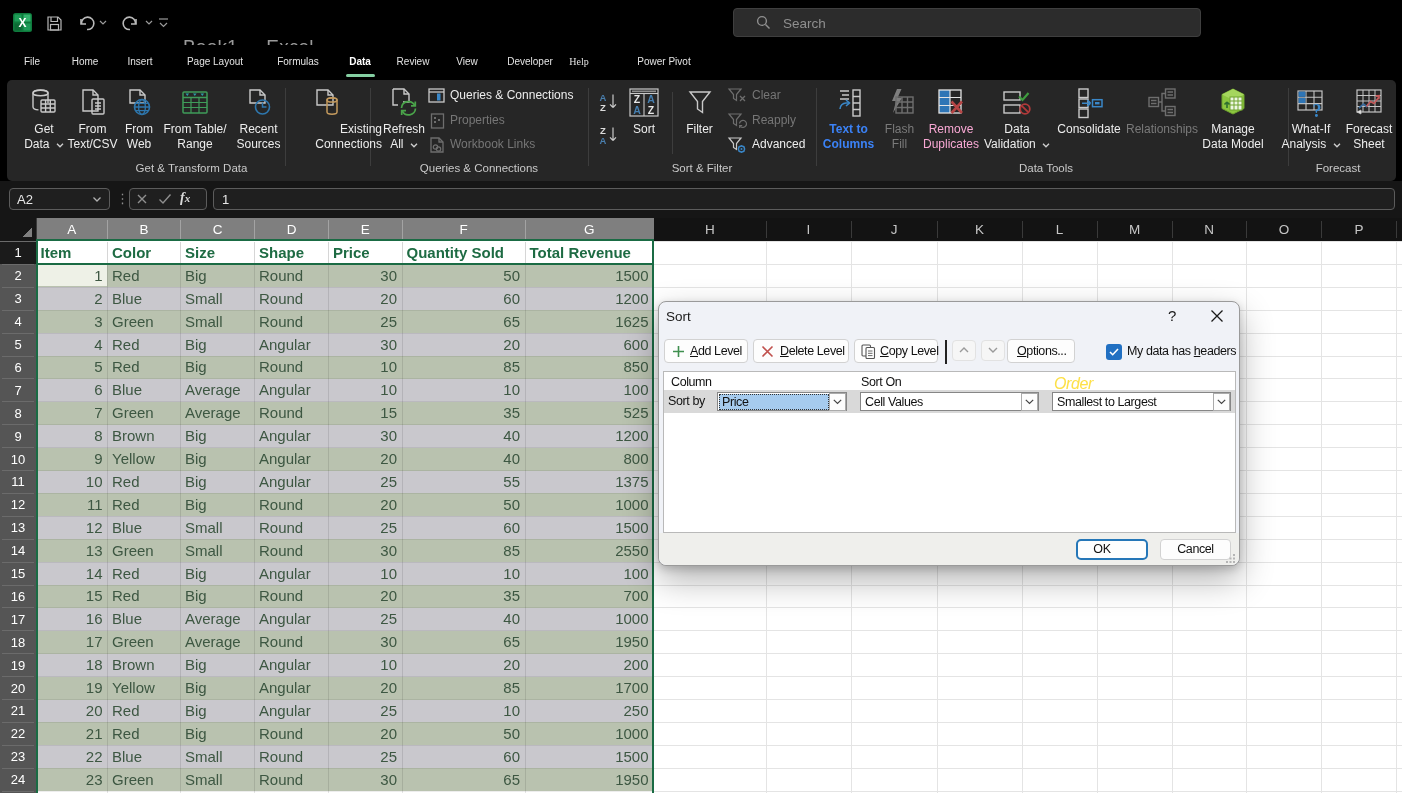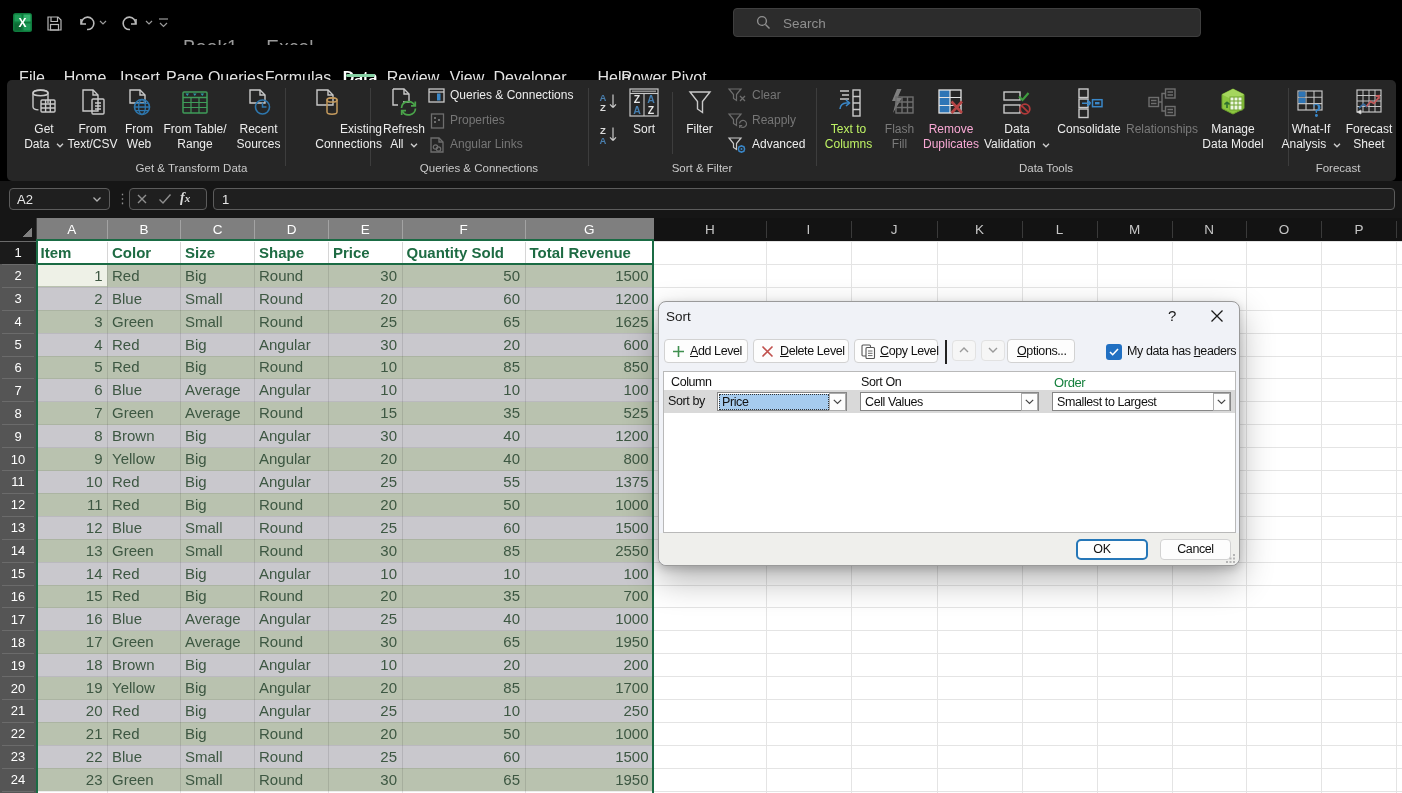--- a/index.html
+++ b/index.html
@@ -1,20 +1,20 @@
 <!DOCTYPE html>
 <html><head><meta charset="utf-8"><style>
 *{margin:0;padding:0;box-sizing:border-box;}
 html,body{width:1402px;height:793px;overflow:hidden;background:#000;}
 body{font-family:"Liberation Sans",sans-serif;-webkit-font-smoothing:antialiased;}
 .ab{position:absolute;}
 #page{position:relative;width:1402px;height:793px;overflow:hidden;}
 .biglbl{position:absolute;width:110px;text-align:center;font-size:12px;color:#ededed;line-height:15.6px;}
 .grplbl{position:absolute;font-size:11.5px;color:#c9c9c9;transform:translateX(-50%);}
-.menuit{position:absolute;font-size:16px;color:#e3e3e3;transform:translateX(-50%);top:56px;margin-top:13px;}
+.menuit{position:absolute;font-size:10px;color:#e3e3e3;transform:translateX(-50%);top:56px;}
 .vsep{position:absolute;width:1px;background:#3d3d3d;}
 .smalltxt{position:absolute;font-size:12px;color:#ededed;white-space:nowrap;}
 .gtxt{color:#767676;}
 </style></head><body>
 <div id="page">
 <div class="ab" style="left:0;top:0;width:1402px;height:45px;background:#000;"></div>
 <svg class="ab" style="left:13px;top:13px;" width="19" height="19" viewBox="0 0 19 19">
 <rect x="0" y="0" width="19" height="19" rx="2.5" fill="#0f7a3d"></rect>
 <rect x="1.5" y="1.5" width="7" height="7" fill="#1d9b57"></rect>
 <rect x="10.5" y="1.5" width="7" height="7" fill="#35b36e"></rect>
@@ -49,26 +49,26 @@
 <div class="ab" style="left:733px;top:8px;width:468px;height:29px;background:#2c2c2c;border:1px solid #3f3f3f;border-radius:4px;"></div>
 <svg class="ab" style="left:756px;top:15px;" width="15" height="15" viewBox="0 0 15 15" fill="none" stroke="#8f8f8f" stroke-width="1.4">
       <circle cx="6" cy="6" r="4.4"></circle>
       <path d="M9.5 9.5 L13.5 13.5"></path>
     </svg>
 <div class="ab" style="left:783px;top:16px;font-size:13.5px;color:#8f8f8f;">Search</div>
 <div class="ab" style="left:0;top:45px;width:1402px;height:35px;background:#000;"></div>
 <div class="menuit" style="left:32px;">File</div>
 <div class="menuit" style="left:85px;">Home</div>
 <div class="menuit" style="left:140px;">Insert</div>
-<div class="menuit" style="left:215px;">Page Queries</div>
+<div class="menuit" style="left:215px;">Page Layout</div>
 <div class="menuit" style="left:298px;">Formulas</div>
 <div class="menuit" style="left:413px;">Review</div>
 <div class="menuit" style="left:467px;">View</div>
 <div class="menuit" style="left:530px;">Developer</div>
-<div class="menuit" style="left:614px;">Help</div>
+<div class="menuit" style="left:579px;font-family:Liberation Serif, serif;">Help</div>
 <div class="menuit" style="left:664px;">Power Pivot</div>
 <div class="menuit" style="left:360px;color:#fff;font-weight:bold;">Data</div>
 <div class="ab" style="left:346px;top:74px;width:29px;height:2.5px;background:#85cfa2;border-radius:2px;"></div>
 <div class="ab" style="left:7px;top:80px;width:1389px;height:101px;background:#262626;border-radius:5px 5px 5px 5px;"></div>
 <div class="vsep" style="left:284.5px;top:88px;height:78px;"></div>
 <div class="vsep" style="left:370px;top:88px;height:78px;"></div>
 <div class="vsep" style="left:588px;top:88px;height:78px;"></div>
 <div class="vsep" style="left:815.5px;top:88px;height:78px;"></div>
 <div class="vsep" style="left:1288px;top:88px;height:78px;"></div>
 <div class="vsep" style="left:671.5px;top:92px;height:62px;"></div>
@@ -83,21 +83,21 @@
 <div class="biglbl" style="left:37.5px;top:121.5px;color:#ededed;">From<br>Text/CSV</div>
 <div class="biglbl" style="left:84px;top:121.5px;color:#ededed;">From<br>Web</div>
 <div class="biglbl" style="left:140px;top:121.5px;color:#ededed;">From Table/<br>Range</div>
 <div class="biglbl" style="left:203.5px;top:121.5px;color:#ededed;">Recent<br>Sources</div>
 <div class="biglbl" style="left:272px;top:121.5px;color:#ededed;text-align:right;">Existing<br>Connections</div>
 <div class="biglbl" style="left:349px;top:121.5px;color:#ededed;">Refresh<br>All <svg width="8" height="5" viewBox="0 0 8 5" fill="none" stroke="#d0d0d0" stroke-width="1.3" style="margin-left:3px;">
         <path d="M1 0.8 L4 3.8 L7 0.8"></path>
       </svg></div>
 <div class="biglbl" style="left:589px;top:121.5px;color:#ededed;">Sort<br></div>
 <div class="biglbl" style="left:644.5px;top:121.5px;color:#ededed;">Filter<br></div>
-<div class="biglbl" style="left:793.5px;top:121.5px;color:#bef264;">Text to<br>Columns</div>
+<div class="biglbl" style="left:793.5px;top:121.5px;color:#3b82f6;font-weight:bold;">Text to<br>Columns</div>
 <div class="biglbl" style="left:844.5px;top:121.5px;color:#7a7a7a;">Flash<br>Fill</div>
 <div class="biglbl" style="left:896px;top:121.5px;color:#f9a8d4;">Remove<br>Duplicates</div>
 <div class="biglbl" style="left:962px;top:121.5px;color:#ededed;">Data<br>Validation <svg width="8" height="5" viewBox="0 0 8 5" fill="none" stroke="#d0d0d0" stroke-width="1.3" style="margin-left:3px;">
         <path d="M1 0.8 L4 3.8 L7 0.8"></path>
       </svg></div>
 <div class="biglbl" style="left:1034px;top:121.5px;color:#ededed;">Consolidate<br></div>
 <div class="biglbl" style="left:1107px;top:121.5px;color:#7a7a7a;">Relationships<br></div>
 <div class="biglbl" style="left:1178px;top:121.5px;color:#ededed;">Manage<br>Data Model</div>
 <div class="biglbl" style="left:1256px;top:121.5px;color:#ededed;">What-If<br>Analysis <svg width="8" height="5" viewBox="0 0 8 5" fill="none" stroke="#d0d0d0" stroke-width="1.3" style="margin-left:3px;">
         <path d="M1 0.8 L4 3.8 L7 0.8"></path>
@@ -249,21 +249,21 @@
       <rect x="4" y="8" width="2" height="2" fill="#6e6e6e"></rect>
 <rect x="8" y="6" width="2" height="2" fill="#6e6e6e"></rect>
     </svg>
 <div class="smalltxt gtxt" style="left:450px;top:112.5px;">Properties</div>
 <svg class="ab" style="left:429px;top:136.5px;" width="16" height="16" viewBox="0 0 16 16">
 <path d="M2 1 h8 l4 4 v10 h-12 z" stroke="#6e6e6e" stroke-width="1.3" fill="none"></path>
       <path d="M10 1 v4 h4" stroke="#6e6e6e" stroke-width="1.3" fill="none"></path>
 <circle cx="6.5" cy="10" r="2.2" stroke="#6e6e6e" stroke-width="1.2" fill="none"></circle>
       <circle cx="9.5" cy="12" r="2.2" stroke="#6e6e6e" stroke-width="1.2" fill="none"></circle>
     </svg>
-<div class="smalltxt gtxt" style="left:450px;top:136.5px;">Angular Links</div>
+<div class="smalltxt gtxt" style="left:450px;top:136.5px;">Workbook Links</div>
 <svg class="ab" style="left:727px;top:87px;" width="20" height="18" viewBox="0 0 20 18">
 <path d="M2 2 h12 l-4.5 5.5 v6 l-3-2 v-4 z" stroke="#6e6e6e" stroke-width="1.2" fill="none"></path>
       <path d="M13 9 l5 5 M18 9 l-5 5" stroke="#6e6e6e" stroke-width="1.3"></path>
     </svg>
 <div class="smalltxt gtxt" style="left:752px;top:88px;">Clear</div>
 <svg class="ab" style="left:727px;top:111.5px;" width="20" height="18" viewBox="0 0 20 18">
 <path d="M2 2 h12 l-4.5 5.5 v6 l-3-2 v-4 z" stroke="#6e6e6e" stroke-width="1.2" fill="none"></path>
       <path d="M12.5 11.5 a3.5 3.5 0 1 1 1 2.8 M12.7 16 v-2.5 h2.5" stroke="#6e6e6e" stroke-width="1.2" fill="none"></path>
     </svg>
 <div class="smalltxt gtxt" style="left:752px;top:112.5px;text-align:center;">Reapply</div>
@@ -685,21 +685,21 @@
 <div class="ab" style="left:1007px;top:339px;width:68px;height:24px;background:#fdfdfd;border:1px solid #d2d2d2;border-radius:4px;"></div>
 <div class="ab" style="left:1017px;top:344px;font-size:12.5px;letter-spacing:-0.4px;color:#111;"><span style="text-decoration:underline;">O</span>ptions...</div>
 <div class="ab" style="left:1106px;top:344px;width:16px;height:16px;background:#2170c2;border-radius:3px;"></div>
 <svg class="ab" style="left:1109px;top:348px;" width="10" height="8" viewBox="0 0 10 8" fill="none" stroke="#fff" stroke-width="1.6">
       <path d="M1 4 L3.7 6.7 L9 1"></path>
     </svg>
 <div class="ab" style="left:1127px;top:344px;font-size:12.5px;letter-spacing:-0.4px;color:#111;">My data has <span style="text-decoration:underline;">h</span>eaders</div>
 <div class="ab" style="left:663px;top:371px;width:573px;height:162px;background:#fff;border:1px solid #b9b9b9;"></div>
 <div class="ab" style="left:671px;top:374.5px;font-size:12.5px;letter-spacing:-0.4px;color:#111;">Column</div>
 <div class="ab" style="left:861px;top:374.5px;font-size:12.5px;letter-spacing:-0.4px;color:#111;">Sort On</div>
-<div class="ab" style="left:1054px;top:374.5px;font-size:13px;letter-spacing:-0.4px;color:#15803d;">Order</div>
+<div class="ab" style="left:1054px;top:374.5px;font-size:16px;letter-spacing:-0.4px;color:#fde047;font-style:italic;">Order</div>
 <div class="ab" style="left:664px;top:390px;width:571px;height:22.5px;background:#d9d9d9;"></div>
 <div class="ab" style="left:668px;top:394px;font-size:12.5px;letter-spacing:-0.4px;color:#111;">Sort by</div>
 <div class="ab" style="left:717px;top:392px;width:130px;height:19px;background:#fff;border:1px solid #868686;"></div>
 <div class="ab" style="left:718.5px;top:393.5px;width:110px;height:16px;background:#a6cbee;outline:1px dotted #333;outline-offset:-1px;"></div>
 <div class="ab" style="left:722px;top:394.5px;font-size:12.5px;letter-spacing:-0.4px;color:#111;">Price</div>
 <div class="ab" style="left:828.5px;top:392.5px;width:17px;height:18px;background:#fdfdfd;border:1px solid #ababab;"></div>
 <svg class="ab" style="left:832.5px;top:399px;" width="9" height="6" viewBox="0 0 9 6" fill="none" stroke="#444" stroke-width="1.2">
       <path d="M0.8 0.8 L4.5 4.5 L8.2 0.8"></path>
     </svg>
 <div class="ab" style="left:860px;top:392px;width:179px;height:19px;background:#fff;border:1px solid #868686;"></div>

